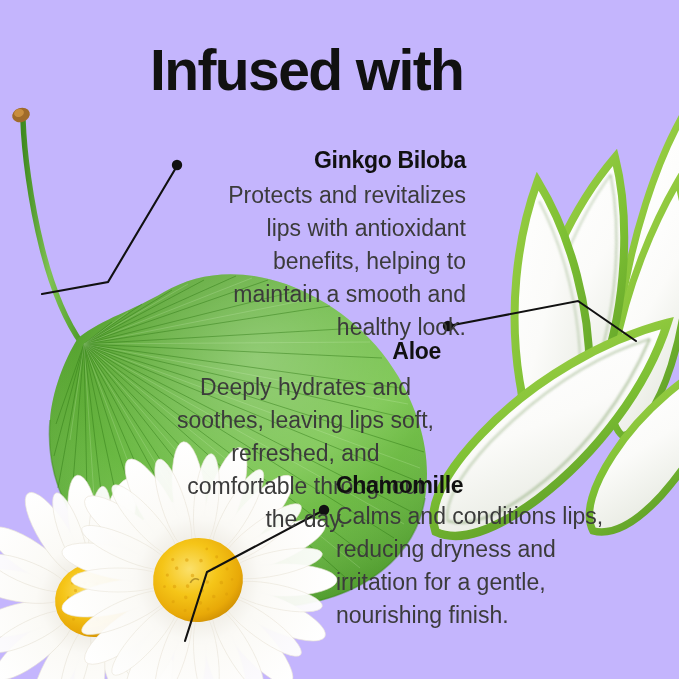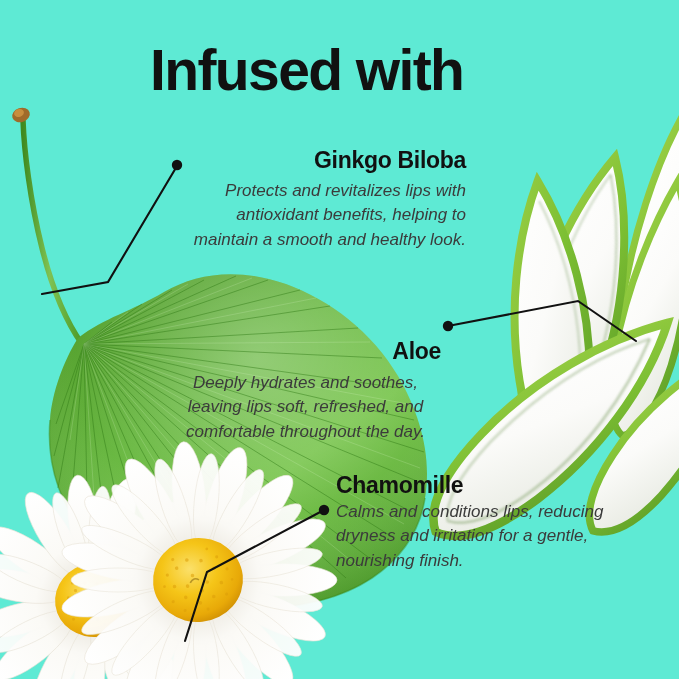--- a/index.html
+++ b/index.html
@@ -5,21 +5,21 @@
 <style>
   html, body {
     margin: 0;
     padding: 0;
     background: #ffffff;
   }
   #canvas {
     position: relative;
     width: 679px;
     height: 679px;
-    background: #5eead4;
+    background: #c4b5fd;
     overflow: hidden;
     font-family: "Liberation Sans", sans-serif;
     -webkit-font-smoothing: antialiased;
   }
 
   
   .art {
     position: absolute;
     top: 0; left: 0;
     width: 679px;
@@ -44,26 +44,25 @@
 
   .heading {
     font-size: 23px;
     font-weight: 700;
     color: #111111;
     letter-spacing: -0.3px;
     line-height: 1.2;
     margin: 0;
   }
   .body {
-    font-size: 17px;
+    font-size: 23px;
     font-weight: 400;
     color: #3b3b3b;
     line-height: 1.44;
     margin: 0;
-    font-style: italic;
   }
 
   
   #block-ginkgo {
     left: 190px;
     top: 147px;
     width: 276px;
     text-align: right;
   }
   #block-ginkgo .body { margin-top: 4px; }

